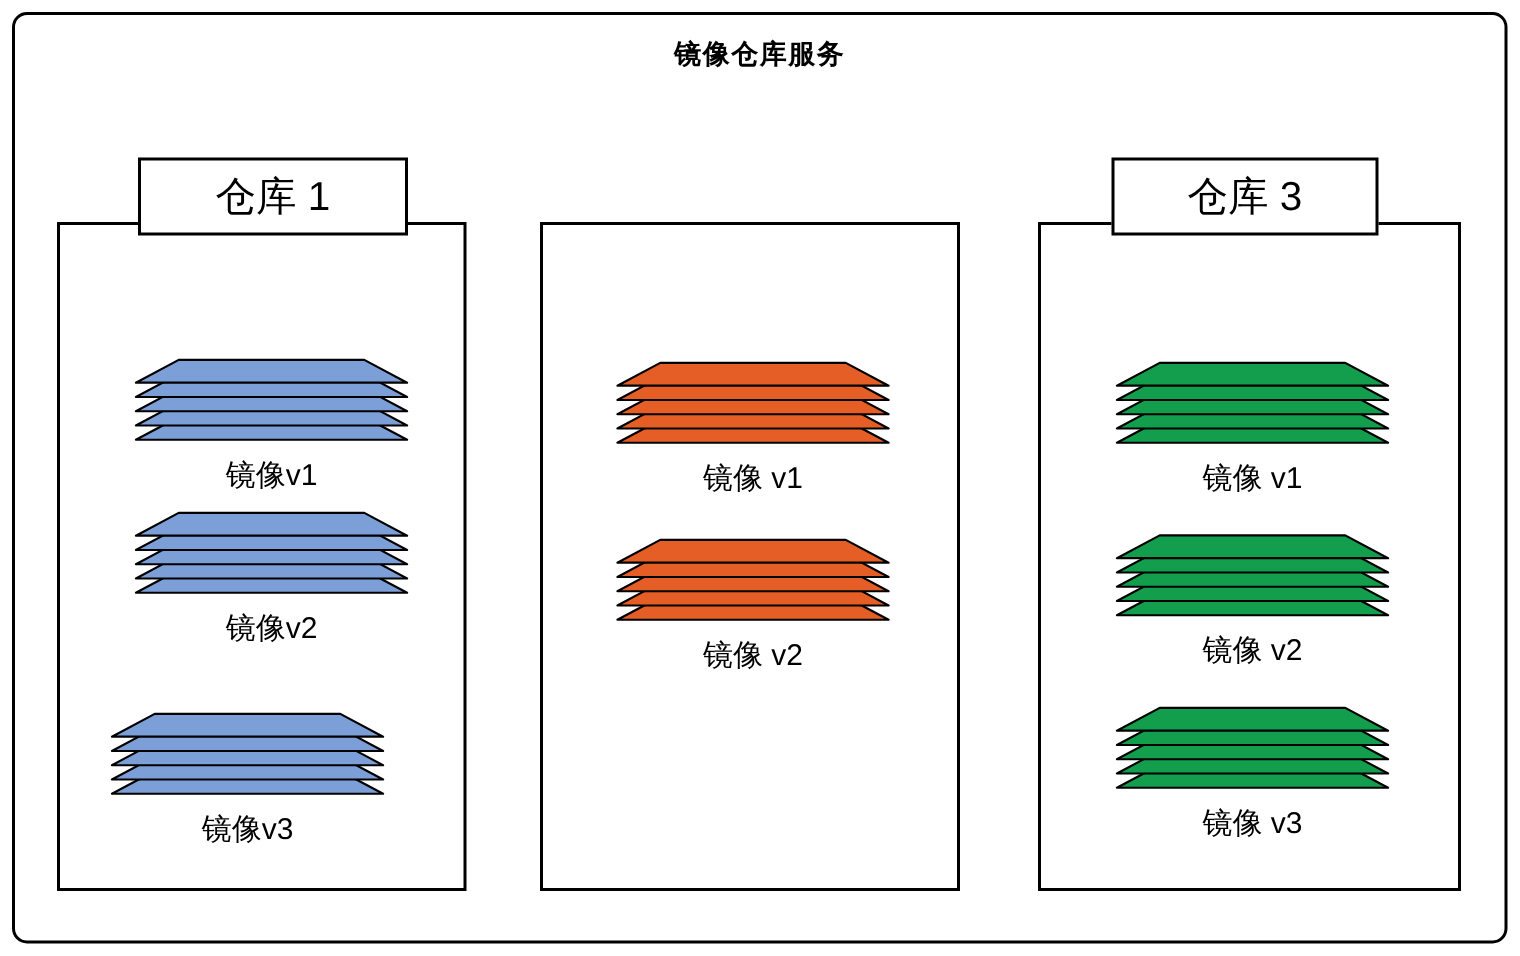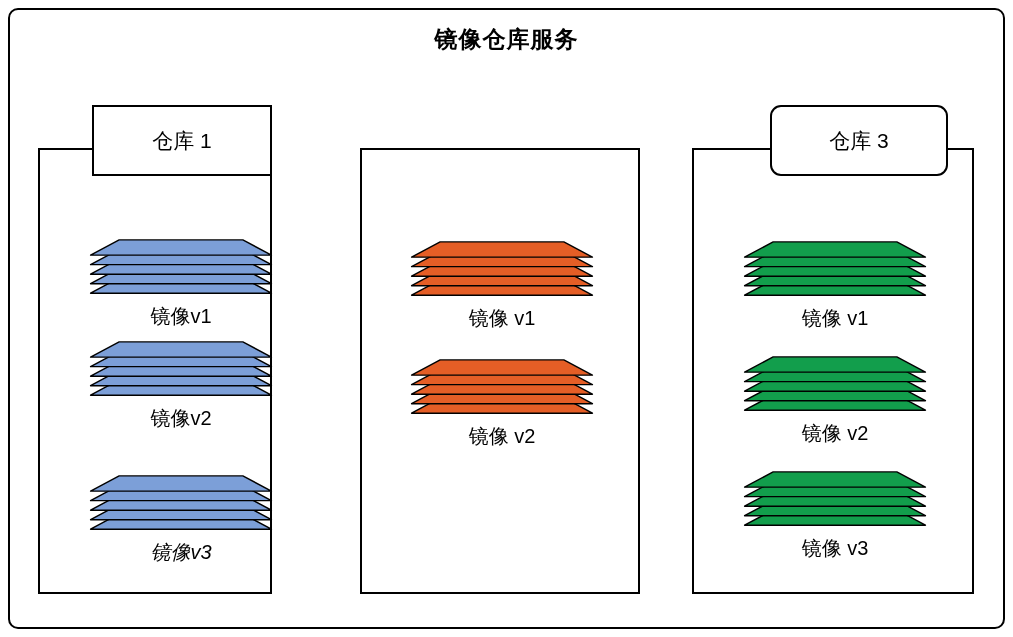--- a/index.html
+++ b/index.html
@@ -18,49 +18,49 @@
     left: 8px; top: 8px;
     width: 997px; height: 621px;
     border: 2.5px solid #000000;
     border-radius: 10px;
   }
   .title {
     position: absolute;
     top: 24px; left: 0;
     width: 100%;
     text-align: center;
-    font-size: 23px;
+    font-size: 18px;
     font-weight: 600;
     letter-spacing: 1px;
   }
   .repo {
     position: absolute;
     top: 148px;
     height: 446px;
     border: 2px solid #000000;
     background: #ffffff;
   }
-  .repo1 { left: 38px;  width: 234px; }
+  .repo1 { left: 38px;  width: 273px; }
   .repo2 { left: 360px; width: 280px; }
   .repo3 { left: 692px; width: 282px; }
   .repo-label {
     position: absolute;
     top: 105px;
-    height: 71px;
+    height: 52px;
     border: 2px solid #000000;
     background: #ffffff;
     display: flex;
     align-items: center;
     justify-content: center;
-    font-size: 21px;
+    font-size: 27px;
     z-index: 2;
   }
   .repo-label.r1 { left: 92px;  width: 180px; }
   .repo-label.r2 { left: 410px; width: 181px; }
-  .repo-label.r3 { left: 770px; width: 178px; border-radius: 11px; }
+  .repo-label.r3 { left: 741px; width: 178px; }
   .stack {
     position: absolute;
     width: 186px;
     display: flex;
     flex-direction: column;
     align-items: center;
   }
   .stack-svg { display: block; }
   .img-label {
     margin-top: 6px;
@@ -98,21 +98,21 @@
     <div class="stack" style="left:48px; top:190px;">
       <svg class="stack-svg" viewBox="0 0 194 62" width="186" height="59" stroke="#000000" stroke-width="1.5" fill="#7C9FD8">
         <use href="#plate" y="42"></use>
         <use href="#plate" y="32"></use>
         <use href="#plate" y="22"></use>
         <use href="#plate" y="12"></use>
         <use href="#plate" y="2"></use>
       </svg>
       <div class="img-label">镜像v2</div>
     </div>
-    <div class="stack" style="left:48px; top:324px;font-style:italic;">
+    <div class="stack" style="left:32px; top:324px;">
       <svg class="stack-svg" viewBox="0 0 194 62" width="186" height="59" stroke="#000000" stroke-width="1.5" fill="#7C9FD8">
         <use href="#plate" y="42"></use>
         <use href="#plate" y="32"></use>
         <use href="#plate" y="22"></use>
         <use href="#plate" y="12"></use>
         <use href="#plate" y="2"></use>
       </svg>
       <div class="img-label">镜像v3</div>
     </div>
   </div>

